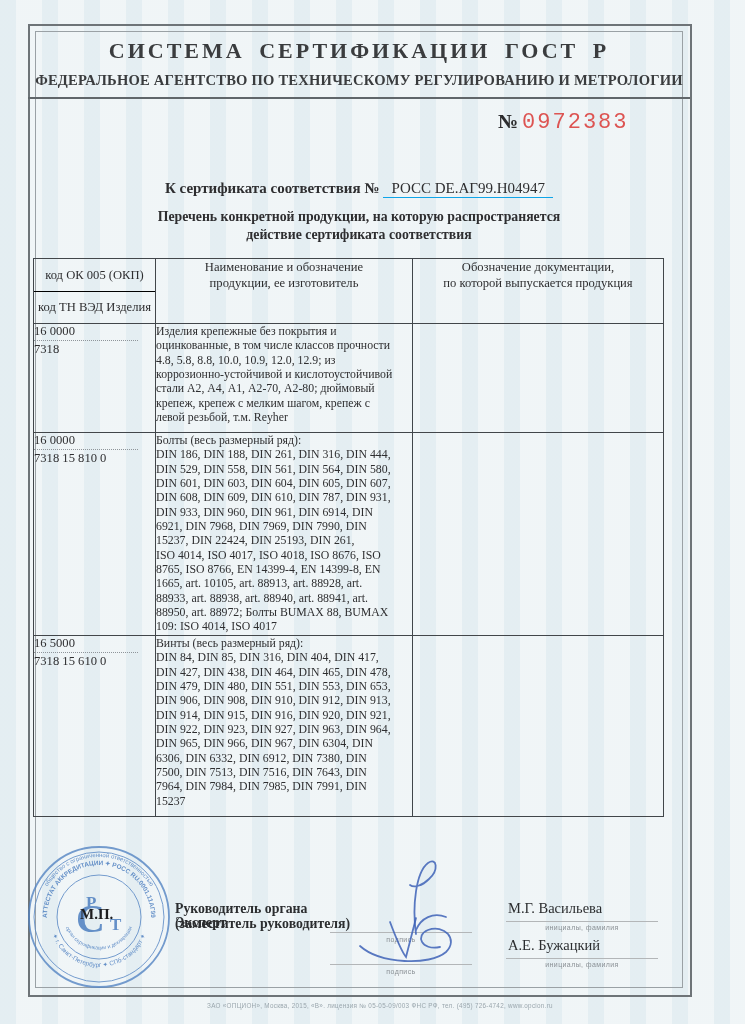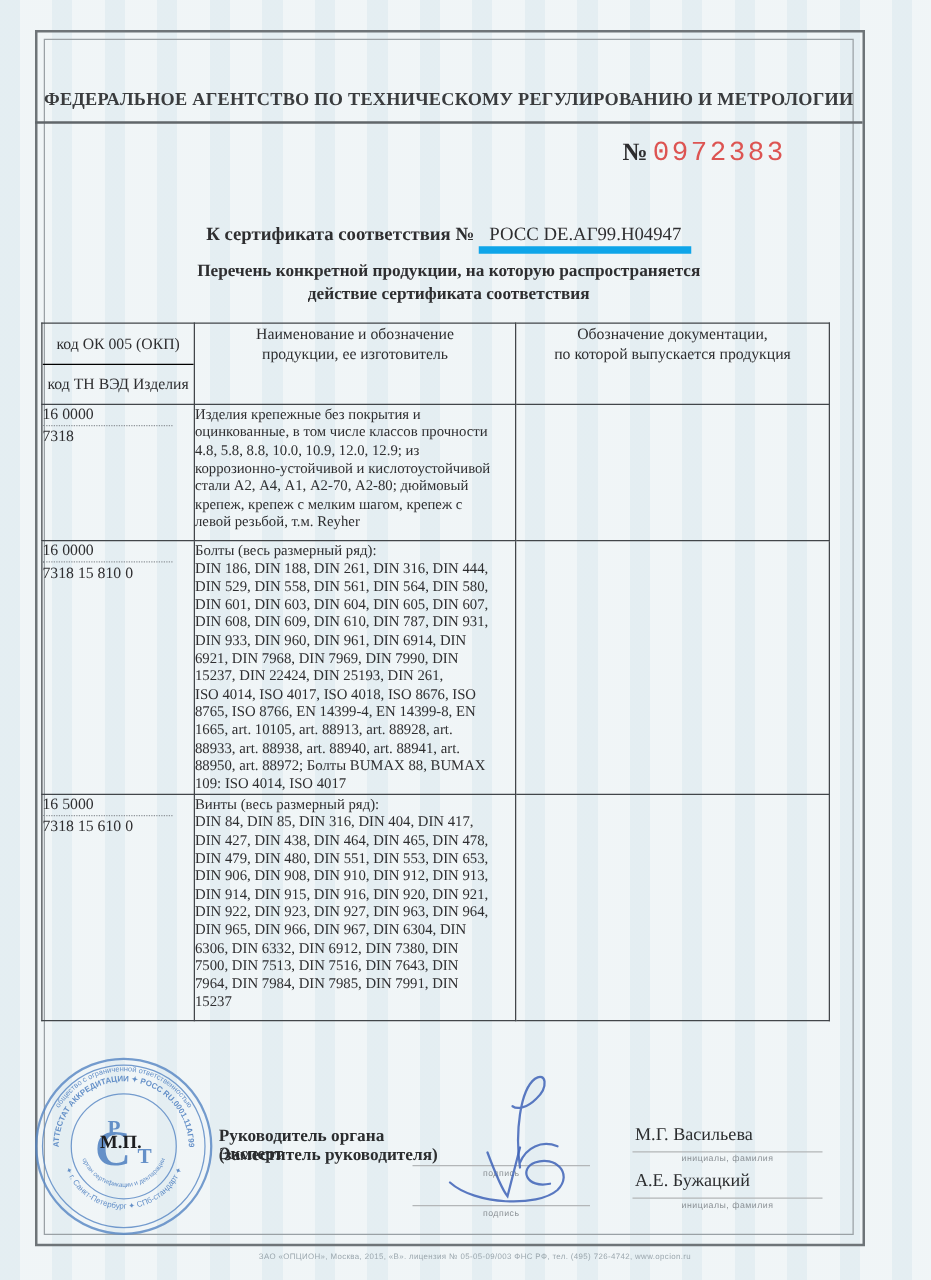--- a/index.html
+++ b/index.html
@@ -12,21 +12,21 @@
   .center-band{position:absolute;left:28px;width:662px;text-align:center;}
   .sys-title{top:38px;font-size:22px;font-weight:bold;letter-spacing:3px;color:#3a3c3e;word-spacing:6px;}
   .agency{top:72px;font-size:14.6px;font-weight:bold;letter-spacing:.2px;color:#3a3c3e;}
   .header-rule{position:absolute;left:28px;top:97px;width:662px;border-top:2px solid #60666a;}
   .blank-no{position:absolute;left:498px;top:110px;width:192px;white-space:nowrap;}
   .blank-no .nosign{font-size:20px;font-weight:bold;color:#2c2c2e;}
   .blank-no .digits{font-family:"Liberation Mono",monospace;font-size:22px;letter-spacing:2px;}
   .doc-title{top:142px;font-size:20px;font-weight:bold;letter-spacing:2.5px;color:#323436;}
   .cert-line{top:180px;font-size:15px;}
   .cert-line .lbl{font-weight:bold;}
-  .cert-line .num{border-bottom:6px solid #0ea5e9;padding:0 8px 1px 8px;margin-left:4px;}
+  .cert-line .num{border-bottom:1px solid #0ea5e9;padding:0 8px 1px 8px;margin-left:4px;}
   .subtitle{top:208px;font-size:13.8px;font-weight:bold;line-height:17.5px;white-space:pre-line;}
   table.spec{position:absolute;left:33px;top:258px;width:630px;border-collapse:collapse;table-layout:fixed;}
   table.spec td{border:1.6px solid #42464a;vertical-align:top;padding:0;overflow:hidden;}
   .h1a{height:32px;border-bottom:1px solid #000000;display:flex;align-items:center;justify-content:center;
        font-size:12.6px;}
   .h1b{height:30px;display:flex;align-items:center;justify-content:center;font-size:12.6px;}
   td.hdr{vertical-align:middle;text-align:center;font-size:12.6px;line-height:16px;white-space:pre-line;}
   td.code{font-size:12.6px;padding:2px 4px;}
   .code-top{display:inline-block;border-bottom:1px dotted #8f959a;padding-bottom:1px;min-width:104px;}
   .code-bot{margin-top:1px;}
@@ -48,20 +48,21 @@
        font-family:"Liberation Sans",sans-serif;font-size:6.3px;color:#9aa6ad;letter-spacing:.3px;}
 </style>
 </head>
 <body>
 
 <div class="page">
   <div class="stripes"></div>
   <div class="frame-outer"></div>
   <div class="frame-inner"></div>
 
+  <div class="center-band sys-title">СИСТЕМА СЕРТИФИКАЦИИ ГОСТ Р</div>
   <div class="center-band agency">ФЕДЕРАЛЬНОЕ АГЕНТСТВО ПО ТЕХНИЧЕСКОМУ РЕГУЛИРОВАНИЮ И МЕТРОЛОГИИ</div>
   <div class="header-rule"></div>
 
   <div class="blank-no">
     <span class="nosign">№</span>
     <span class="digits" style="color:#dd5452;">0972383</span>
   </div>
 
 
   <div class="center-band cert-line">

